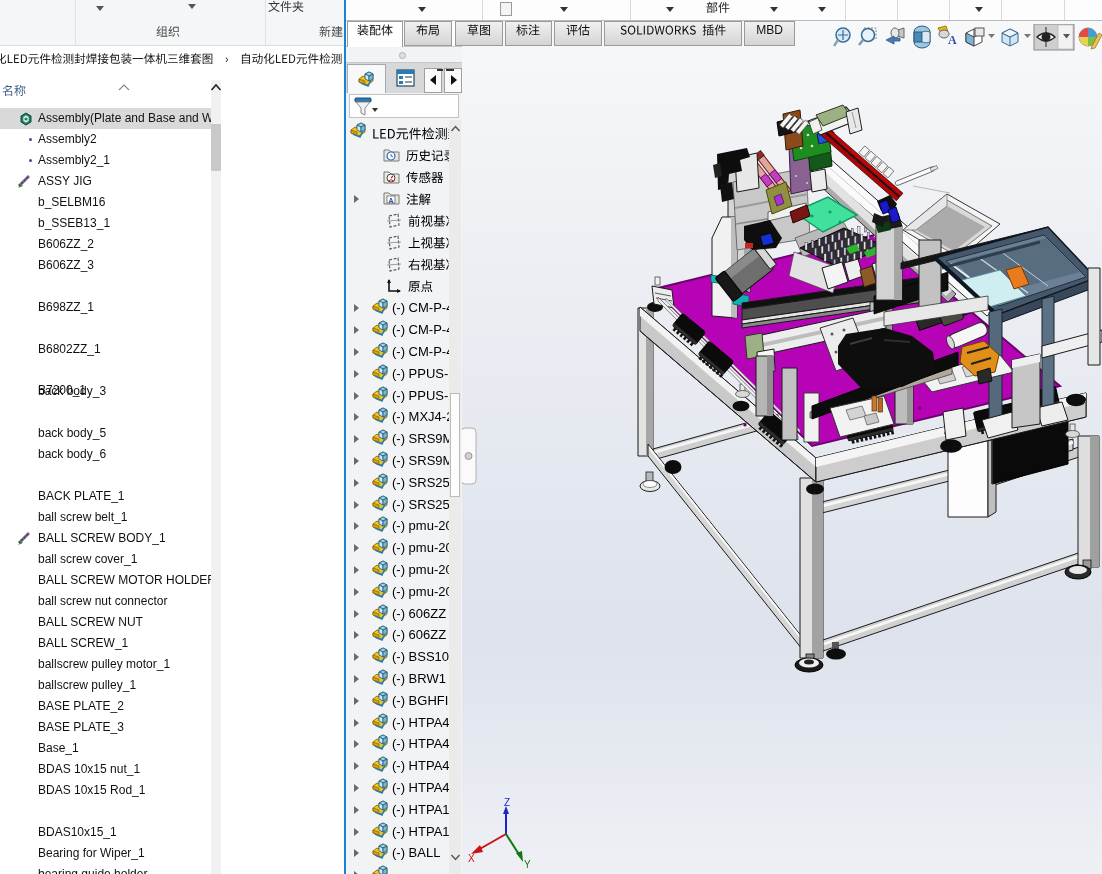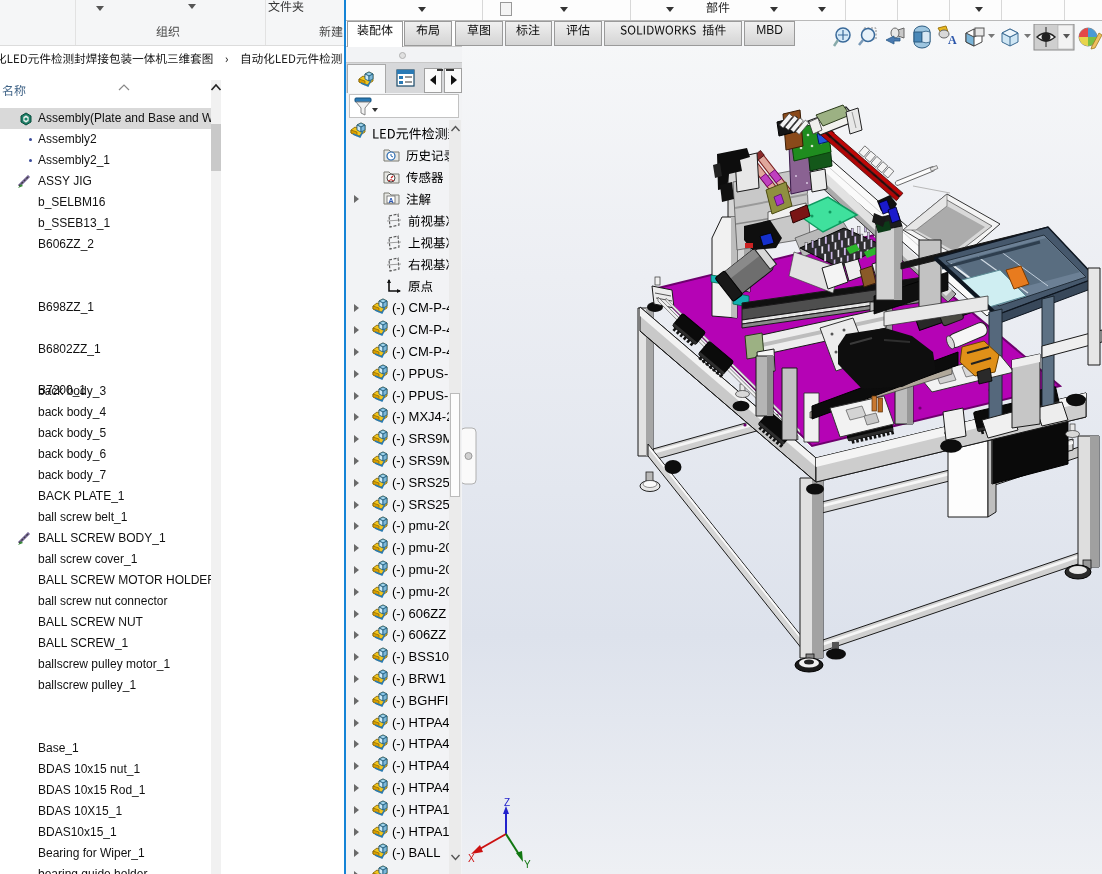--- a/index.html
+++ b/index.html
@@ -72,43 +72,40 @@
       </div>
 <div class="frow" style="top:192px">
         <span>b_SELBM16</span>
       </div>
 <div class="frow" style="top:213px">
         <span>b_SSEB13_1</span>
       </div>
 <div class="frow" style="top:234px">
         <span>B606ZZ_2</span>
       </div>
+<div class="frow" style="top:255px">
+        <span>B606ZZ_3</span>
+      </div>
 <div class="frow" style="top:297px">
         <span>B698ZZ_1</span>
       </div>
 <div class="frow" style="top:339px">
         <span>B6802ZZ_1</span>
       </div>
 <div class="frow" style="top:380px">
         <span>B7200_1</span>
       </div>
 <div class="frow" style="top:381px">
         <span>back body_3</span>
       </div>
-<div class="frow" style="top:402px">
-        <span>back body_4</span>
-      </div>
 <div class="frow" style="top:423px">
         <span>back body_5</span>
       </div>
 <div class="frow" style="top:444px">
         <span>back body_6</span>
-      </div>
-<div class="frow" style="top:465px">
-        <span>back body_7</span>
       </div>
 <div class="frow" style="top:486px">
         <span>BACK PLATE_1</span>
       </div>
 <div class="frow" style="top:507px">
         <span>ball screw belt_1</span>
       </div>
 <div class="frow" style="top:528px">
         <svg class="abs" style="left:17px;top:2px" width="17" height="17">
           <path d="M2 13 L12 3" stroke="#7a6a9a" stroke-width="3"></path>
@@ -131,31 +128,34 @@
       </div>
 <div class="frow" style="top:633px">
         <span>BALL SCREW_1</span>
       </div>
 <div class="frow" style="top:654px">
         <span>ballscrew pulley motor_1</span>
       </div>
 <div class="frow" style="top:675px">
         <span>ballscrew pulley_1</span>
       </div>
+<div class="frow" style="top:696px">
+        <span>BASE PLATE_2</span>
+      </div>
+<div class="frow" style="top:717px">
+        <span>BASE PLATE_3</span>
+      </div>
 <div class="frow" style="top:738px">
         <span>Base_1</span>
       </div>
 <div class="frow" style="top:759px">
         <span>BDAS 10x15 nut_1</span>
       </div>
 <div class="frow" style="top:780px">
         <span>BDAS 10x15 Rod_1</span>
-      </div>
-<div class="frow" style="top:801px">
-        <span>BDAS 10X15_1</span>
       </div>
 <div class="frow" style="top:822px">
         <span>BDAS10x15_1</span>
       </div>
 <div class="frow" style="top:843px">
         <span>Bearing for Wiper_1</span>
       </div>
 <div class="frow" style="top:864px">
         <span>bearing guide holder</span>
       </div>

